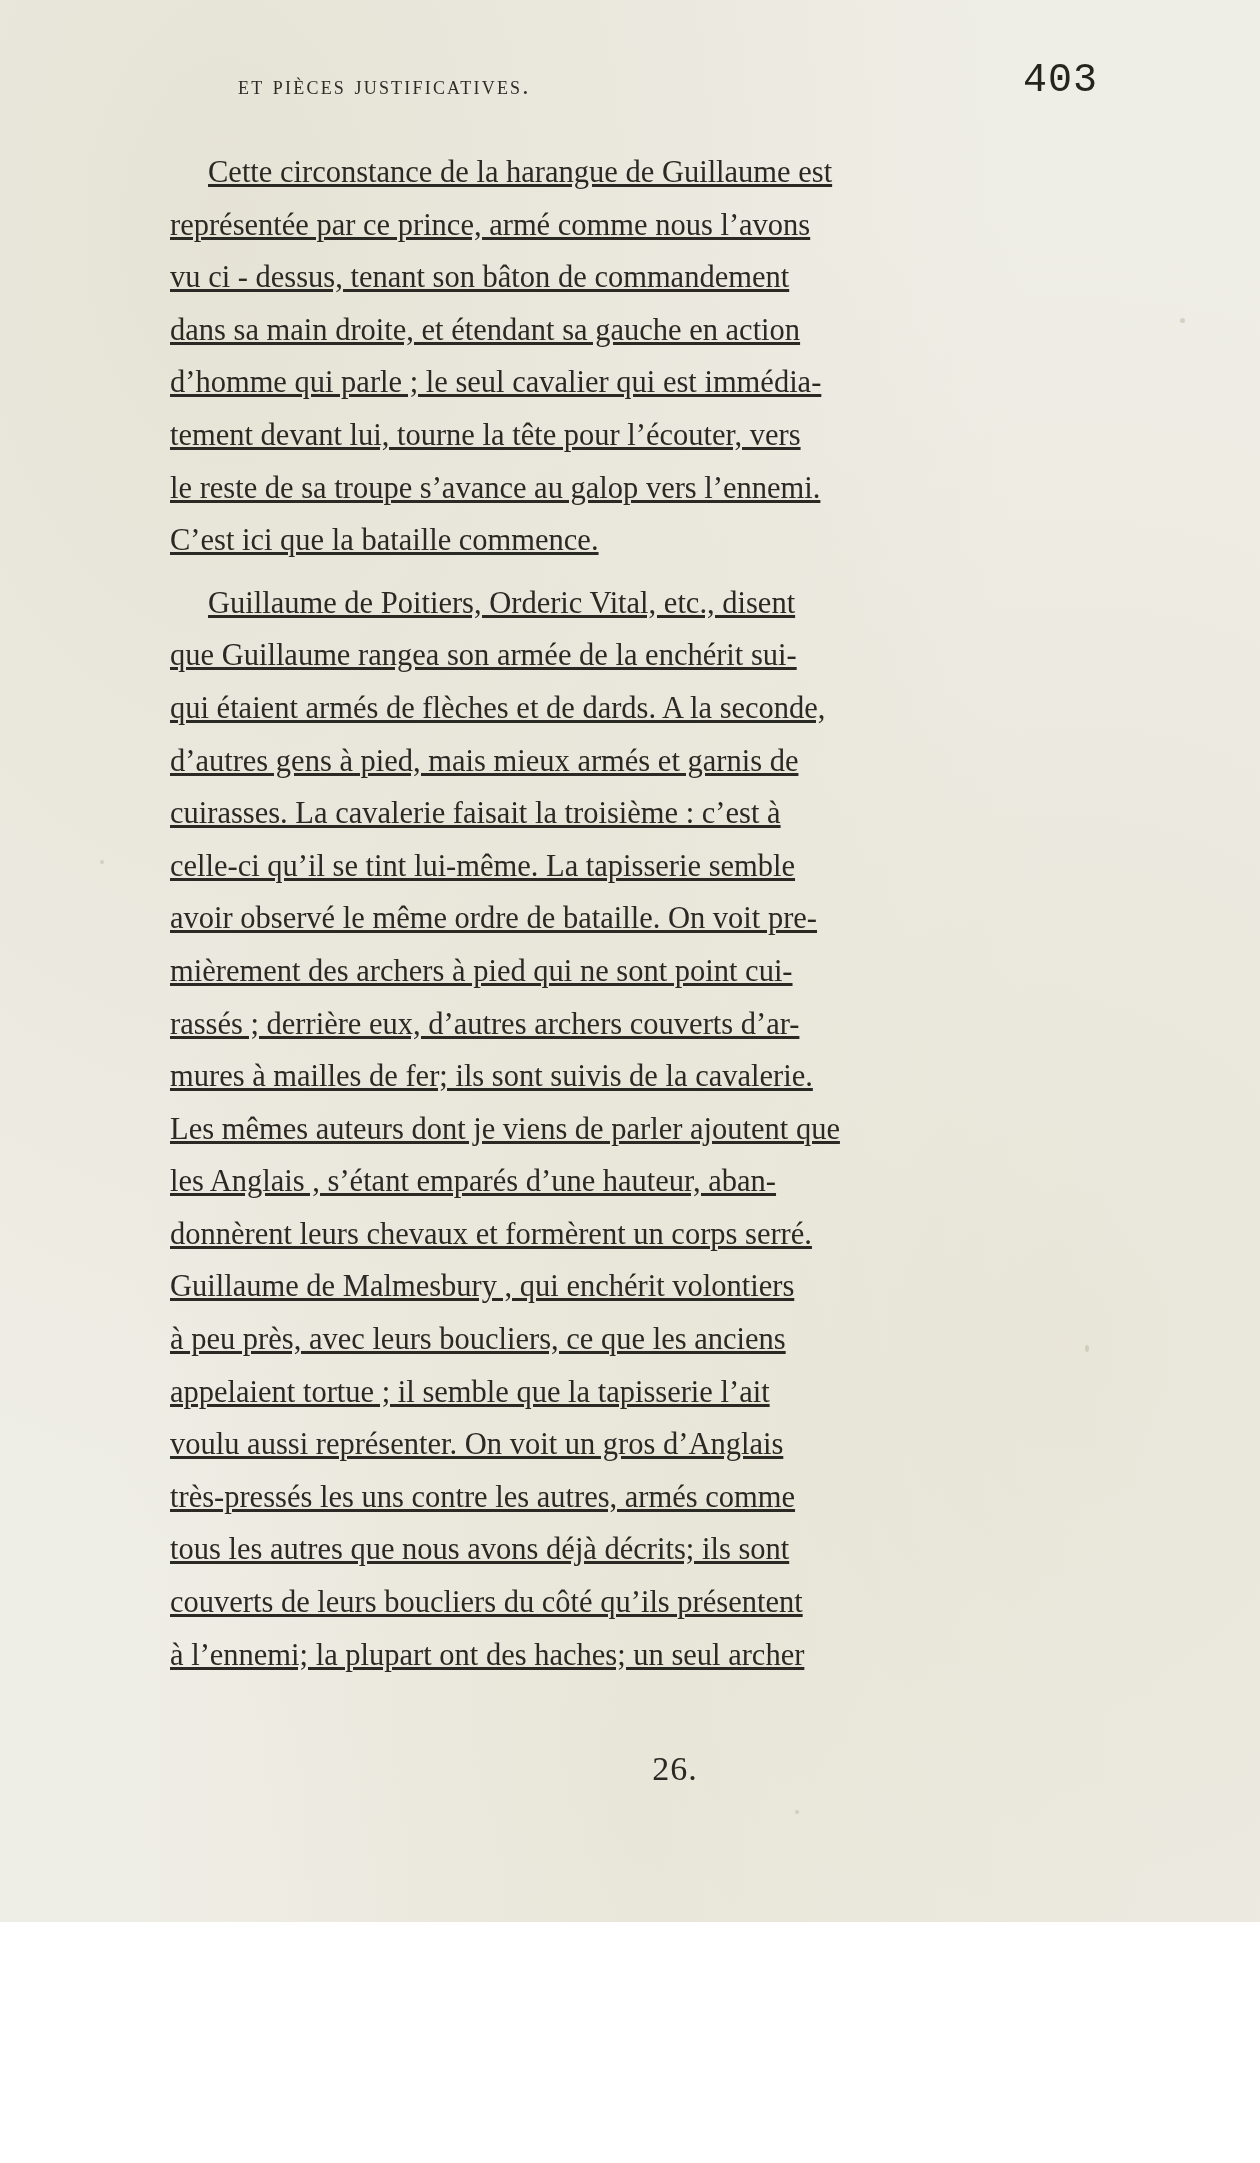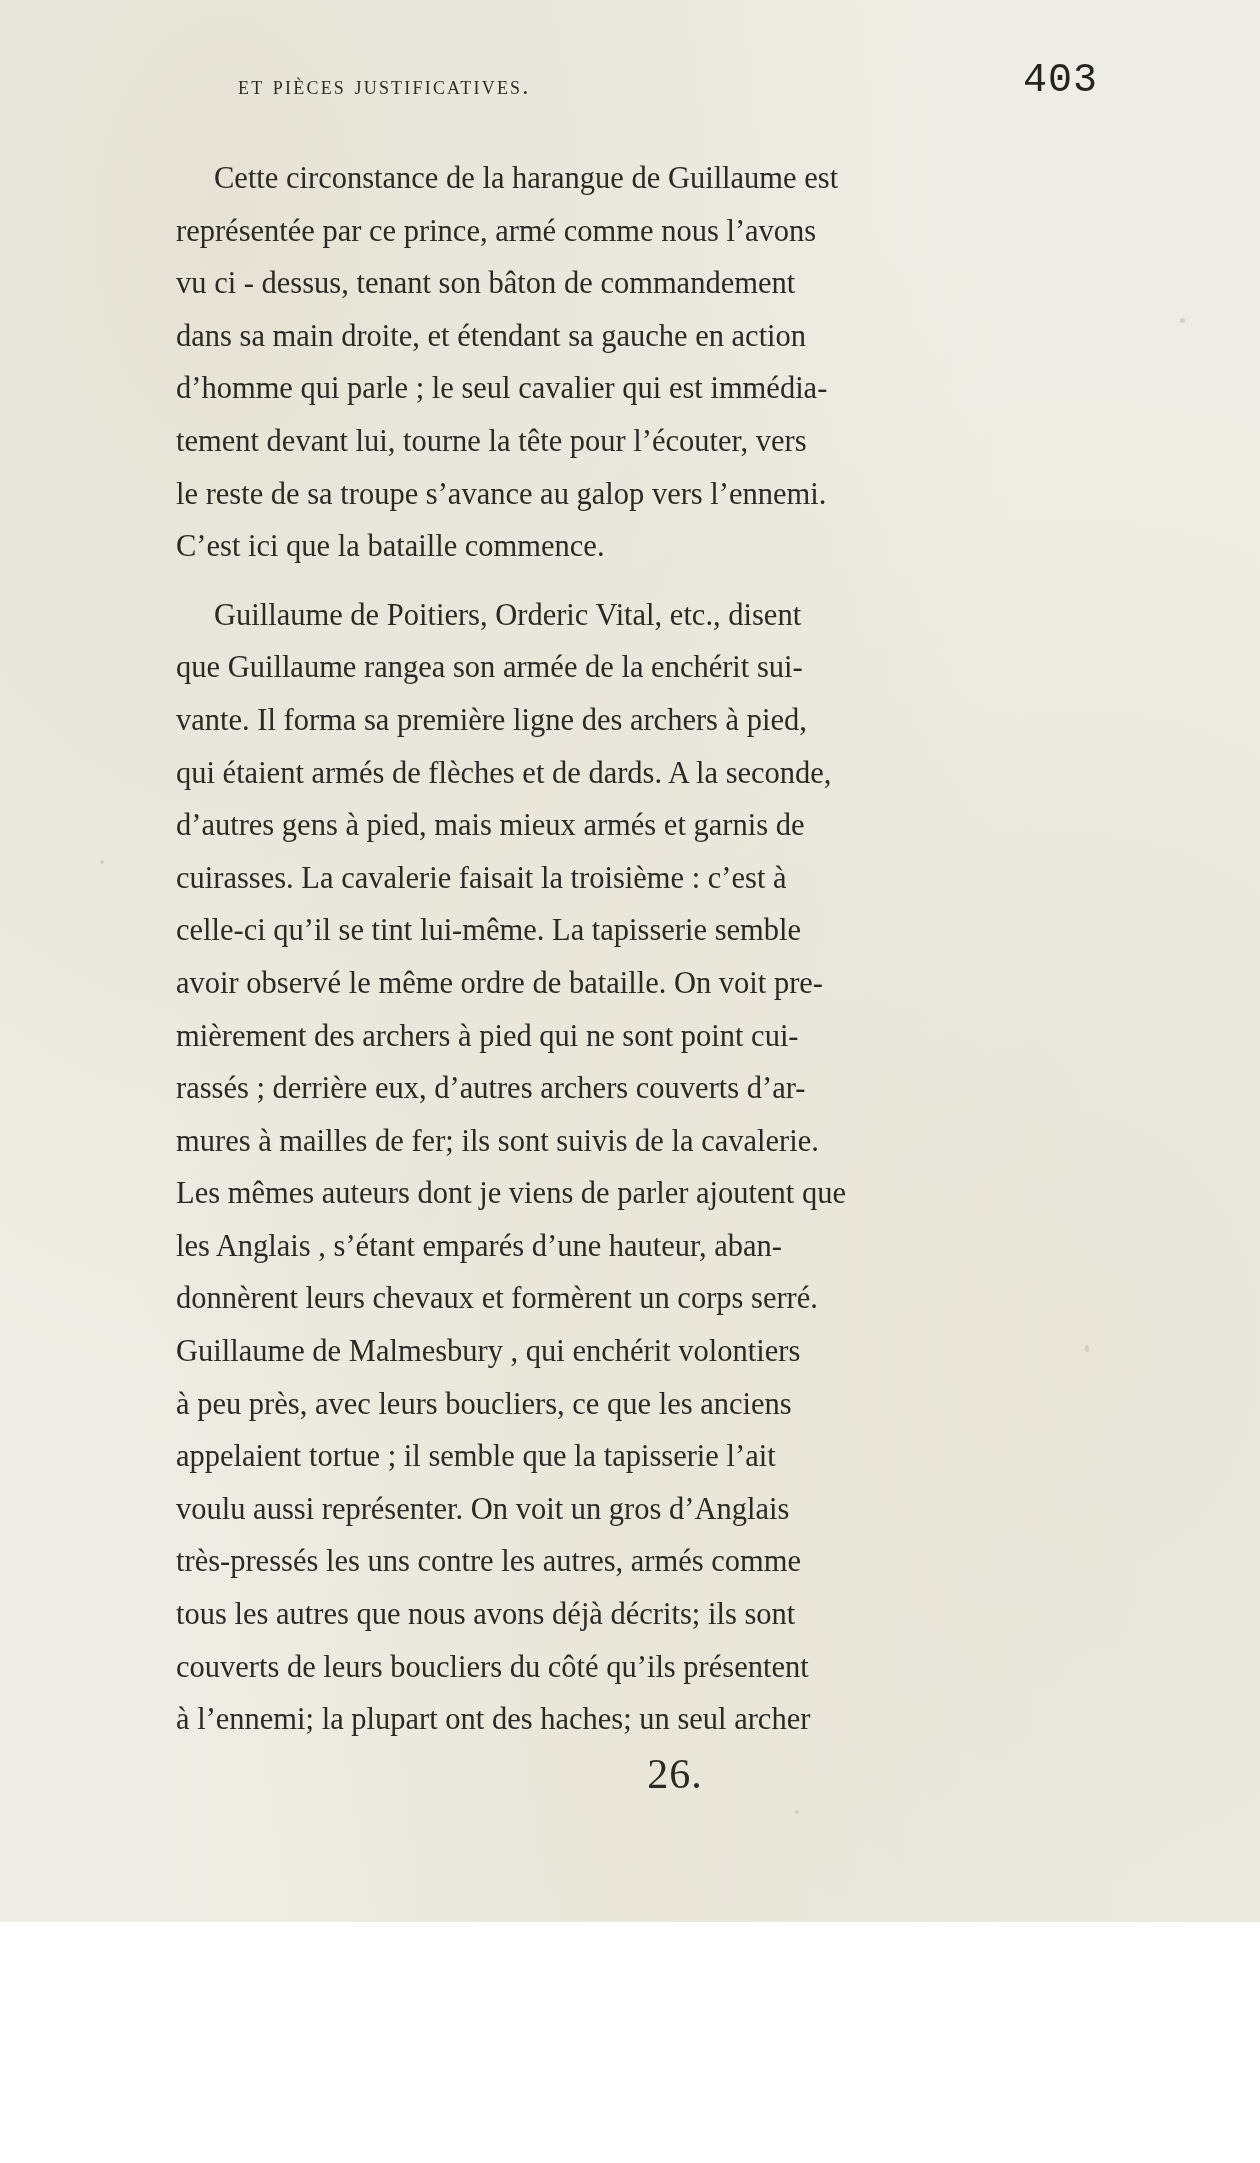--- a/index.html
+++ b/index.html
@@ -70,42 +70,43 @@
   .body-text {
     position: absolute;
     left: 160px;
     top: 136px;
     width: 840px;
     color: #2b2924;
     font-size: 30.5px;
     line-height: 52.6px;
   }
   .para {
-    margin: 16px;
+    margin: 10px;
     text-align: justify;
     text-align-last: left;
     text-indent: 0;
+    text-decoration: underline;
   }
   .para .ln {
     display: block;
     white-space: nowrap;
   }
   .para .ln.just {
     display: flex;
     justify-content: space-between;
   }
   .para .ln.just > span { display: inline-block; }
   .indent { padding-left: 38px; }
   .signature {
     position: absolute;
     left: 0;
     top: 1750px;
     width: 1260px;
     text-align: center;
-    font-size: 42px;
+    font-size: 34px;
     color: #2b2924;
     letter-spacing: 1px;
     padding-left: 90px;
     box-sizing: border-box;
   }
 </style>
 </head>
 <body>
 
 <div class="page">
@@ -151,23 +152,20 @@
       </p>
 
       <p class="para">
         <span class="ln just indent">
             <span>Guillaume de Poitiers, Orderic Vital, etc., disent</span>
           </span>
         <span class="ln just">
             <span>que Guillaume rangea son armée de la enchérit sui-</span>
           </span>
         <span class="ln just">
-            <span>vante. Il forma sa première ligne des archers à pied,</span>
-          </span>
-        <span class="ln just">
             <span>qui étaient armés de flèches et de dards. A la seconde,</span>
           </span>
         <span class="ln just">
             <span>d’autres gens à pied, mais mieux armés et garnis de</span>
           </span>
         <span class="ln just">
             <span>cuirasses. La cavalerie faisait la troisième : c’est à</span>
           </span>
         <span class="ln just">
             <span>celle-ci qu’il se tint lui-même. La tapisserie semble</span>

